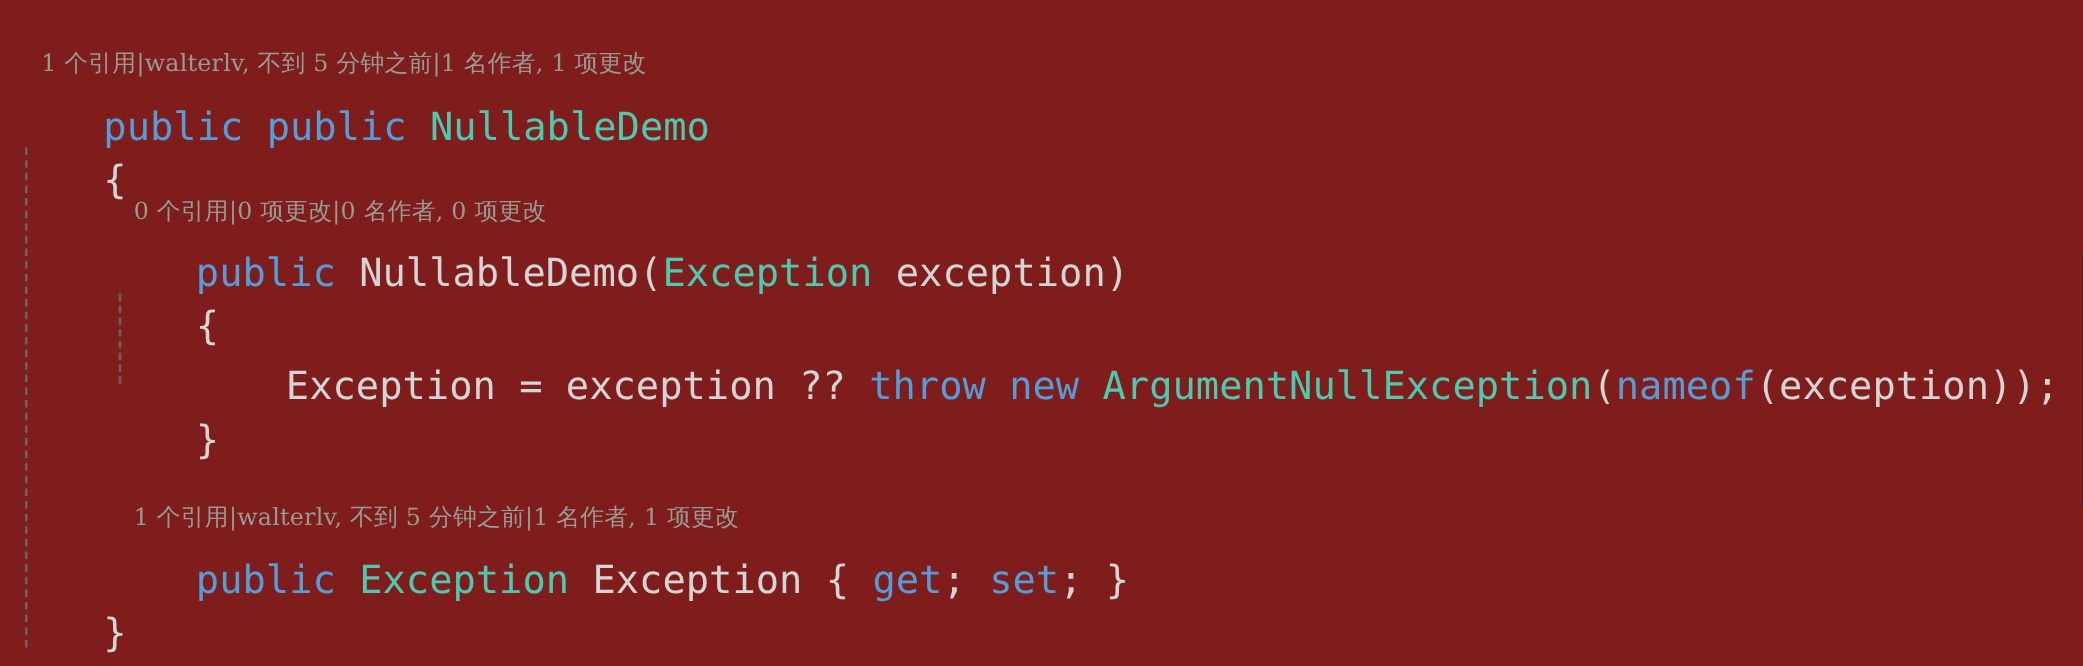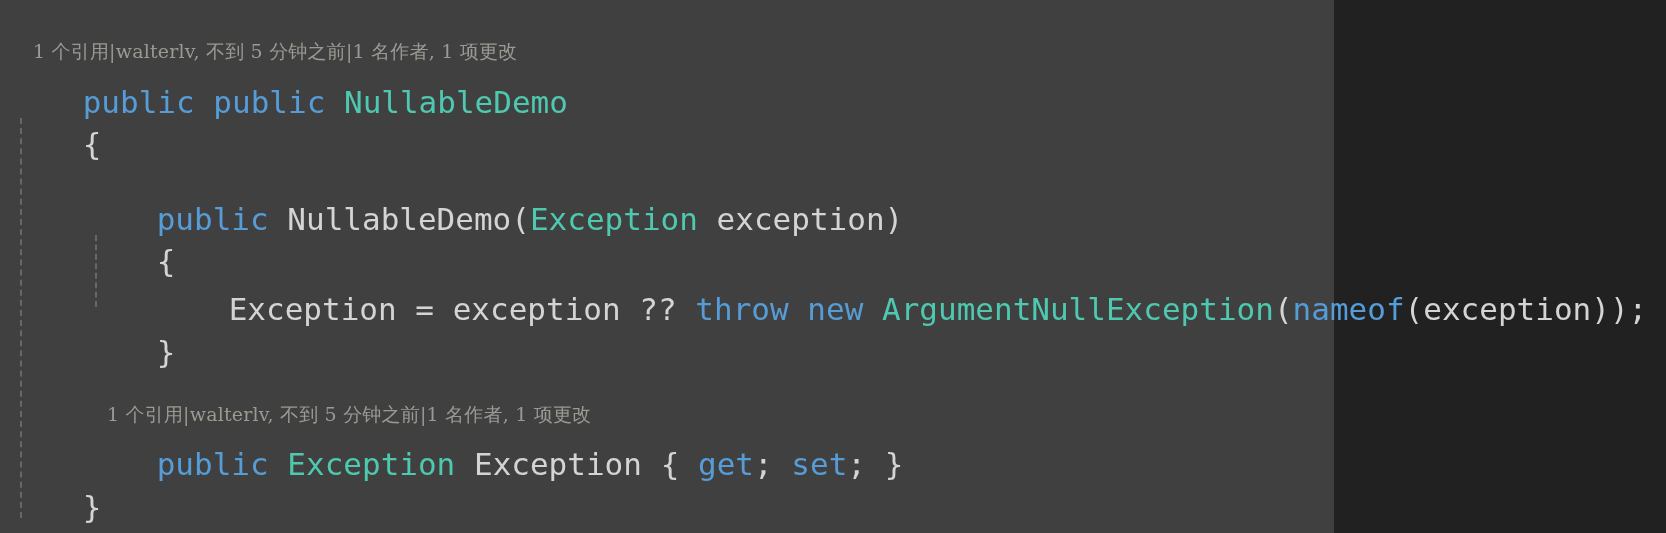--- a/index.html
+++ b/index.html
@@ -9,23 +9,23 @@
   }
   body {
     width: 1666px;
     height: 533px;
     overflow: hidden;
     font-family: "DejaVu Sans Mono", "Liberation Mono", monospace;
   }
 
   #editor {
     position: relative;
-    width: 1334px;
+    width: 1666px;
     height: 533px;
-    background: #404040;
+    background: #7f1d1d;
     padding: 0;
     box-sizing: border-box;
   }
 
   
   .guide {
     position: absolute;
     width: 0;
     border-left: 2px dashed #6e6e6e;
     opacity: .85;
@@ -87,20 +87,23 @@
   </div>
 
   <div class="line code" style="top:36px;left:8px;">
     <span class="kw">public</span><span class="punc"> </span><span class="kw">public</span><span class="punc"> </span><span class="type">NullableDemo</span>
   </div>
 
   <div class="line code" style="top:78px;left:8px;">
     <span class="punc">{</span>
   </div>
 
+  <div class="codelens" style="top:124px;left:82px;">
+    <span>0 个引用</span><span class="sep">|</span><span>0 项更改</span><span class="sep">|</span><span>0 名作者, 0 项更改</span>
+  </div>
 
   <div class="line code" style="top:153px;left:82px;">
     <span class="kw">public</span><span class="punc"> </span><span class="id">NullableDemo</span><span class="punc">(</span><span class="type">Exception</span><span class="punc"> </span><span class="id">exception</span><span class="punc">)</span>
   </div>
 
   <div class="line code" style="top:195px;left:82px;">
     <span class="punc">{</span>
   </div>
 
   <div class="line code" style="top:243px;left:154px;">

